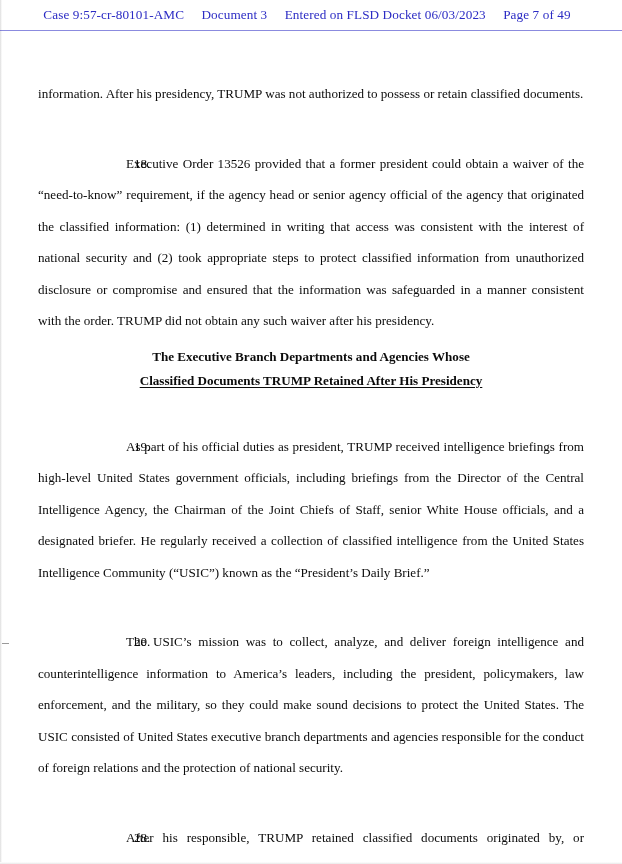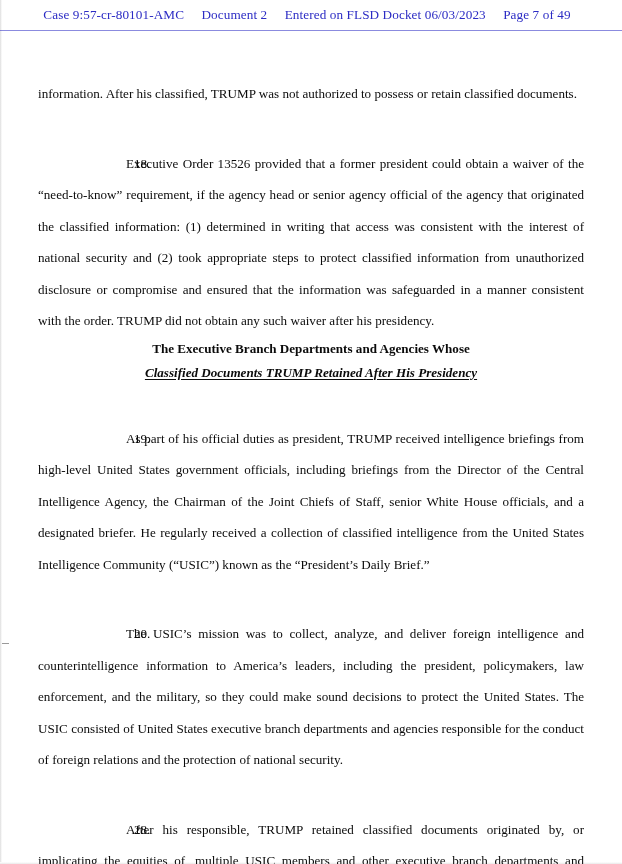--- a/index.html
+++ b/index.html
@@ -69,34 +69,33 @@
     margin-top: 38px;
   }
   .numtab {
     display: inline-block;
     width: 40px;
   }
   .bold {
     font-weight: normal;
   }
   .heading-block {
-    margin: 0 0 2px 0;
+    margin: 8px 0 2px 0;
     text-align: center;
     font-weight: bold;
     line-height: 24px;
     font-size: 13.1px;
   }
   .heading-line1 {
     display: block;
   }
   .heading-line2 {
     display: inline-block;
     text-decoration: underline;
     text-underline-offset: 2px;
-    font-style: italic;
   }
   .mark-left {
     position: absolute;
     left: 2px;
     top: 643px;
     width: 7px;
     height: 1px;
     background: #9a9a9a;
   }
   .edge-shadow-left {
@@ -119,33 +118,33 @@
 </head>
 <body>
 
 <div class="page">
 
   <div class="edge-shadow-left"></div>
   <div class="edge-shadow-bottom"></div>
 
   <div class="header-stamp">
     <span>Case 9:57-cr-80101-AMC</span>
-    <span>Document 2</span>
+    <span>Document 3</span>
     <span>Entered on FLSD Docket 06/03/2023</span>
     <span>Page 7 of 49</span>
   </div>
 
   <div class="header-rule"></div>
 
   <div class="mark-left"></div>
 
   <div class="body-area">
 
     <p class="para">
-      <span>information.  After his classified, </span><span class="bold">TRUMP</span><span> was not authorized to possess or retain classified documents.</span>
+      <span>information.  After his presidency, </span><span class="bold">TRUMP</span><span> was not authorized to possess or retain classified documents.</span>
     </p>
 
     <p class="para indent">
       <span class="numtab">18.</span><span>Executive Order 13526 provided that a former president could obtain a waiver of the “need-to-know” requirement, if the agency head or senior agency official of the agency that originated the classified information: (1) determined in writing that access was consistent with the interest of national security and (2) took appropriate steps to protect classified information from unauthorized disclosure or compromise and ensured that the information was safeguarded in a manner consistent with the order.  </span><span class="bold">TRUMP</span><span> did not obtain any such waiver after his presidency.</span>
     </p>
 
     <div class="heading-block">
       <span class="heading-line1">The Executive Branch Departments and Agencies Whose</span>
       <span class="heading-line2">Classified Documents TRUMP Retained After His Presidency</span>
     </div>

